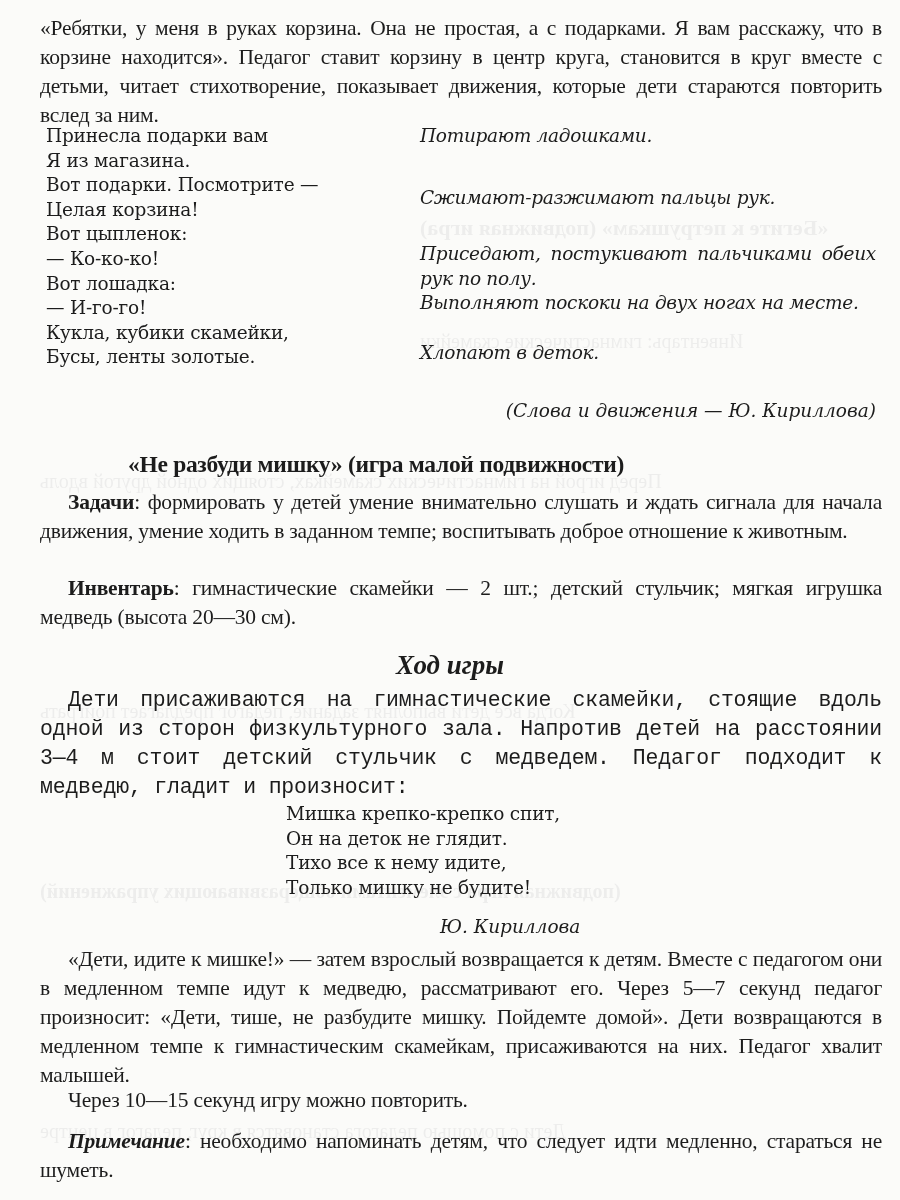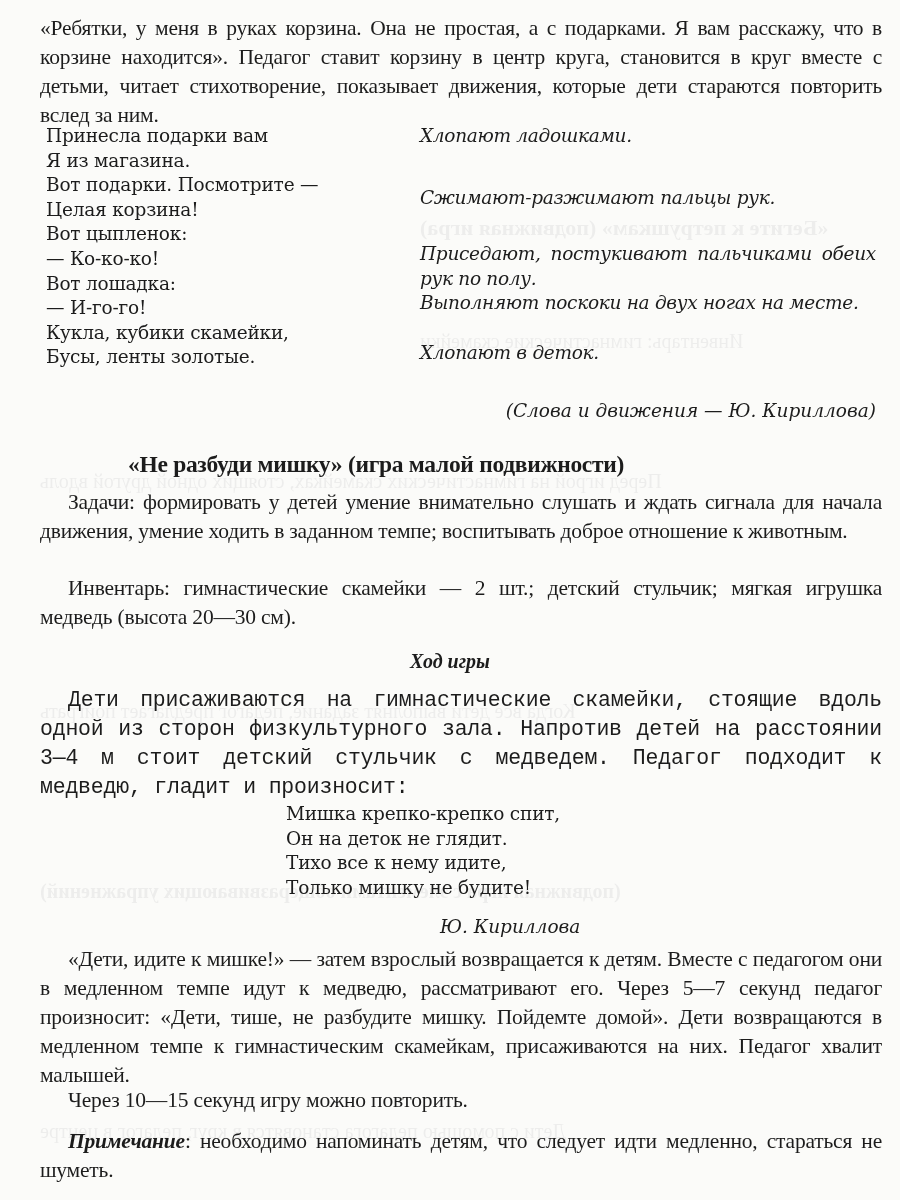--- a/index.html
+++ b/index.html
@@ -73,31 +73,31 @@
     .game-title {
       position: absolute;
       left: 0;
       width: 752px;
       top: 451px;
       text-align: center;
       font-weight: bold;
       font-size: 23.5px;
       letter-spacing: -0.3px;
     }
-    .bold-label { font-weight: normal; }
+    .bold-label { font-weight: bold; }
     .italic-bold-label { font-weight: bold; font-style: italic; }
     .subhead {
       position: absolute;
       left: 0;
       width: 900px;
       top: 650px;
       text-align: center;
       font-style: italic;
       font-weight: bold;
-      font-size: 20px;
+      font-size: 27px;
     }
     .poem2 {
       position: absolute;
       left: 286px;
       top: 802px;
       font-family: "DejaVu Serif", serif;
       font-size: 18.5px;
       line-height: 24.6px;
       letter-spacing: -0.2px;
     }
@@ -143,21 +143,21 @@
     <div>Целая корзина!</div>
     <div>Вот цыпленок:</div>
     <div>— Ко-ко-ко!</div>
     <div>Вот лошадка:</div>
     <div>— И-го-го!</div>
     <div>Кукла, кубики скамейки,</div>
     <div>Бусы, ленты золотые.</div>
   </div>
 
   <div class="poem-right" style="top:124px;">
-    <div class="move" style="top:0px;">Хлопают ладошками.</div>
+    <div class="move" style="top:0px;">Потирают ладошками.</div>
     <div class="move" style="top:62px;">Сжимают-разжимают пальцы рук.</div>
     <div class="move justify" style="top:118px;">Приседают, постукивают пальчиками обеих рук по полу.</div>
     <div class="move justify" style="top:167px;">Выполняют поскоки на двух ногах на месте.</div>
     <div class="move" style="top:217px;">Хлопают в деток.</div>
   </div>
 
   <div class="credit">(Слова и движения — Ю. Кириллова)</div>
 
   <div class="game-title">«Не разбуди мишку» (игра малой подвижности)</div>
 

